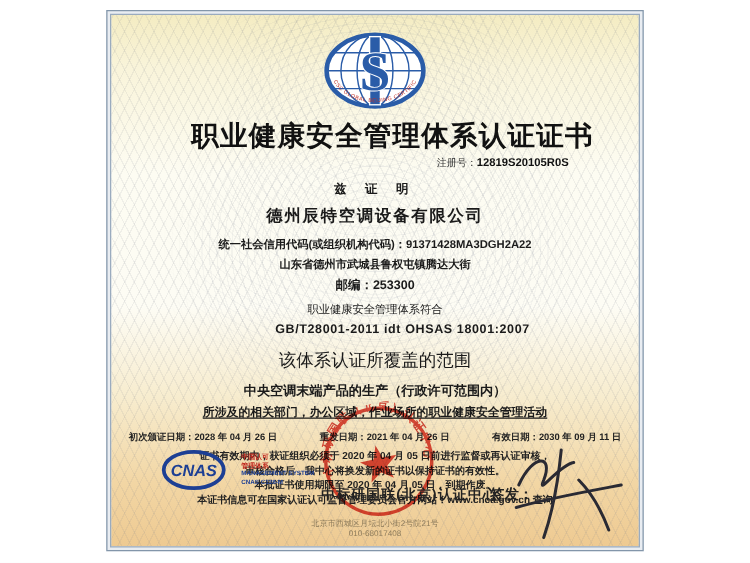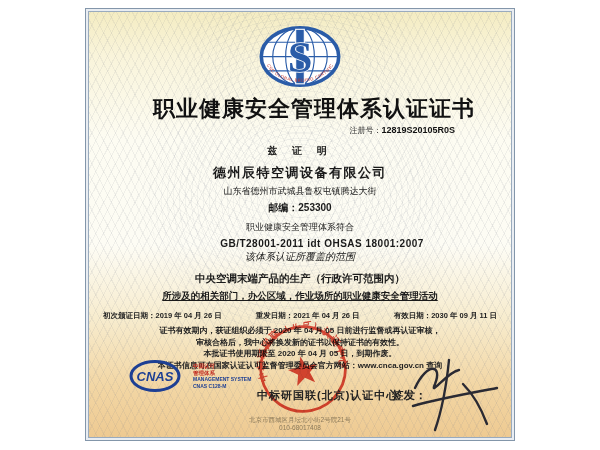--- a/index.html
+++ b/index.html
@@ -32,25 +32,25 @@
             mask-image:radial-gradient(circle at 50% 44%,#000 0 38%,transparent 55%),radial-gradient(circle at 50% 12%,#000 0 18%,transparent 30%);
   }
   .content{position:relative;z-index:1;text-align:center;color:#1a1a1a;}
   .logo{display:block;margin:13px auto 0;width:96px;height:66px;}
   .title{margin-top:3px;font-size:22px;font-weight:bold;letter-spacing:1px;color:#111;padding-left:28px;}
   .regno{margin-top:1px;text-align:right;padding-right:56px;font-size:8px;color:#333;}
   .regno b{font-size:9px;color:#111;}
   .certify{margin-top:8px;font-size:10px;font-weight:bold;letter-spacing:6px;}
   .company{margin-top:6px;font-size:13px;font-weight:bold;letter-spacing:1.5px;}
   .credit{margin-top:7px;font-size:9px;font-weight:bold;}
-  .addr{margin-top:3px;font-size:9px;font-weight:normal;}
+  .addr{margin-top:3px;font-size:9px;font-weight:bold;}
   .post{margin-top:3px;font-size:10px;font-weight:bold;}
   .conf{margin-top:6px;font-size:9px;}
   .std{margin-top:4px;font-size:10px;font-weight:bold;letter-spacing:.5px;padding-left:44px;}
-  .scopeh{margin-top:1px;font-size:10px;font-style:italic;}
+  .scopeh{margin-top:11px;font-size:14px;}
   .scope1{margin-top:8px;font-size:10.5px;font-weight:bold;}
   .scope2{margin-top:4px;font-size:9.5px;font-weight:bold;text-decoration:underline;}
   .dates{margin-top:8px;display:flex;justify-content:space-between;padding:0 14px;font-size:7.5px;font-weight:bold;color:#222;}
   .notes{margin-top:4px;font-size:8px;font-weight:bold;line-height:11.5px;color:#222;}
   .cnas{position:absolute;left:40px;bottom:42px;display:flex;align-items:center;gap:4px;z-index:2;}
   .cnas-txt{text-align:left;line-height:6.5px;}
   .cnas-txt .r{font-size:5.5px;color:#c02a20;font-weight:bold;display:block;}
   .cnas-txt .b{font-size:5px;color:#1d3f94;font-weight:bold;display:block;}
   .issuer{position:absolute;left:168px;top:376px;font-size:11px;font-weight:600;letter-spacing:1px;color:#222;z-index:3;}
   .sign{position:absolute;left:303px;top:376px;font-size:11.5px;font-weight:600;color:#222;z-index:3;}
@@ -89,30 +89,31 @@
         </svg>
 
         <div class="title">职业健康安全管理体系认证证书</div>
 
         <div class="regno">
           <span>注册号：</span><b>12819S20105R0S</b>
         </div>
 
         <div class="certify">兹 证 明</div>
         <div class="company">德州辰特空调设备有限公司</div>
+        <div class="credit">统一社会信用代码(或组织机构代码)：91371428MA3DGH2A22</div>
         <div class="addr">山东省德州市武城县鲁权屯镇腾达大街</div>
         <div class="post">邮编：253300</div>
         <div class="conf">职业健康安全管理体系符合</div>
         <div class="std">GB/T28001-2011 idt OHSAS 18001:2007</div>
         <div class="scopeh">该体系认证所覆盖的范围</div>
         <div class="scope1">中央空调末端产品的生产（行政许可范围内）</div>
         <div class="scope2">所涉及的相关部门，办公区域，作业场所的职业健康安全管理活动</div>
 
         <div class="dates">
-          <span>初次颁证日期：2019 年 04 月 26 日</span>
+          <span>初次颁证日期：2028 年 04 月 26 日</span>
           <span>重发日期：2021 年 04 月 26 日</span>
           <span>有效日期：2030 年 09 月 11 日</span>
         </div>
 
         <div class="notes">
           <div>证书有效期内，获证组织必须于 2020 年 04 月 05 日前进行监督或再认证审核，</div>
           <div>审核合格后，我中心将换发新的证书以保持证书的有效性。</div>
           <div>本批证书使用期限至 2020 年 04 月 05 日，到期作废。</div>
           <div>本证书信息可在国家认证认可监督管理委员会官方网站：www.cnca.gov.cn 查询</div>
         </div>

